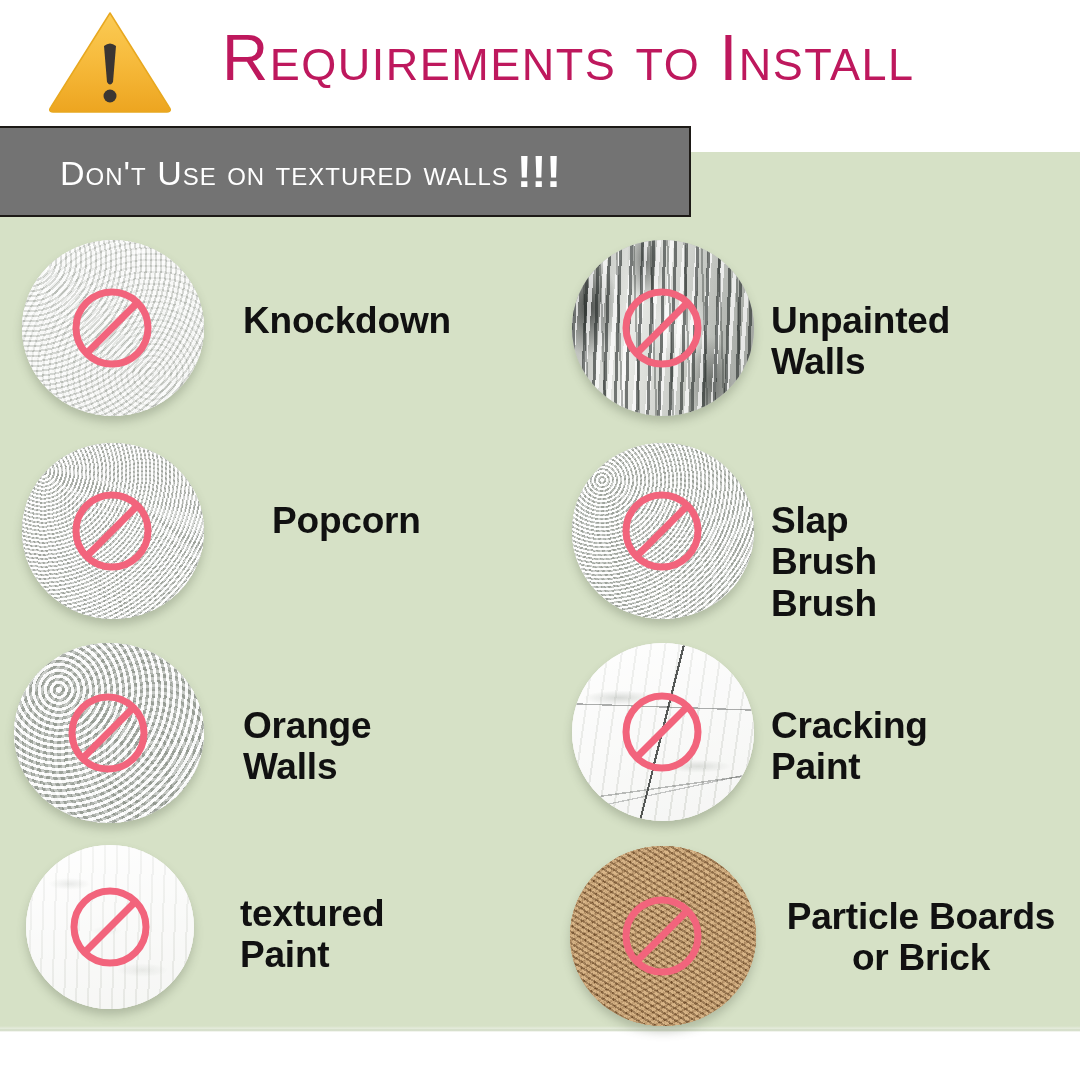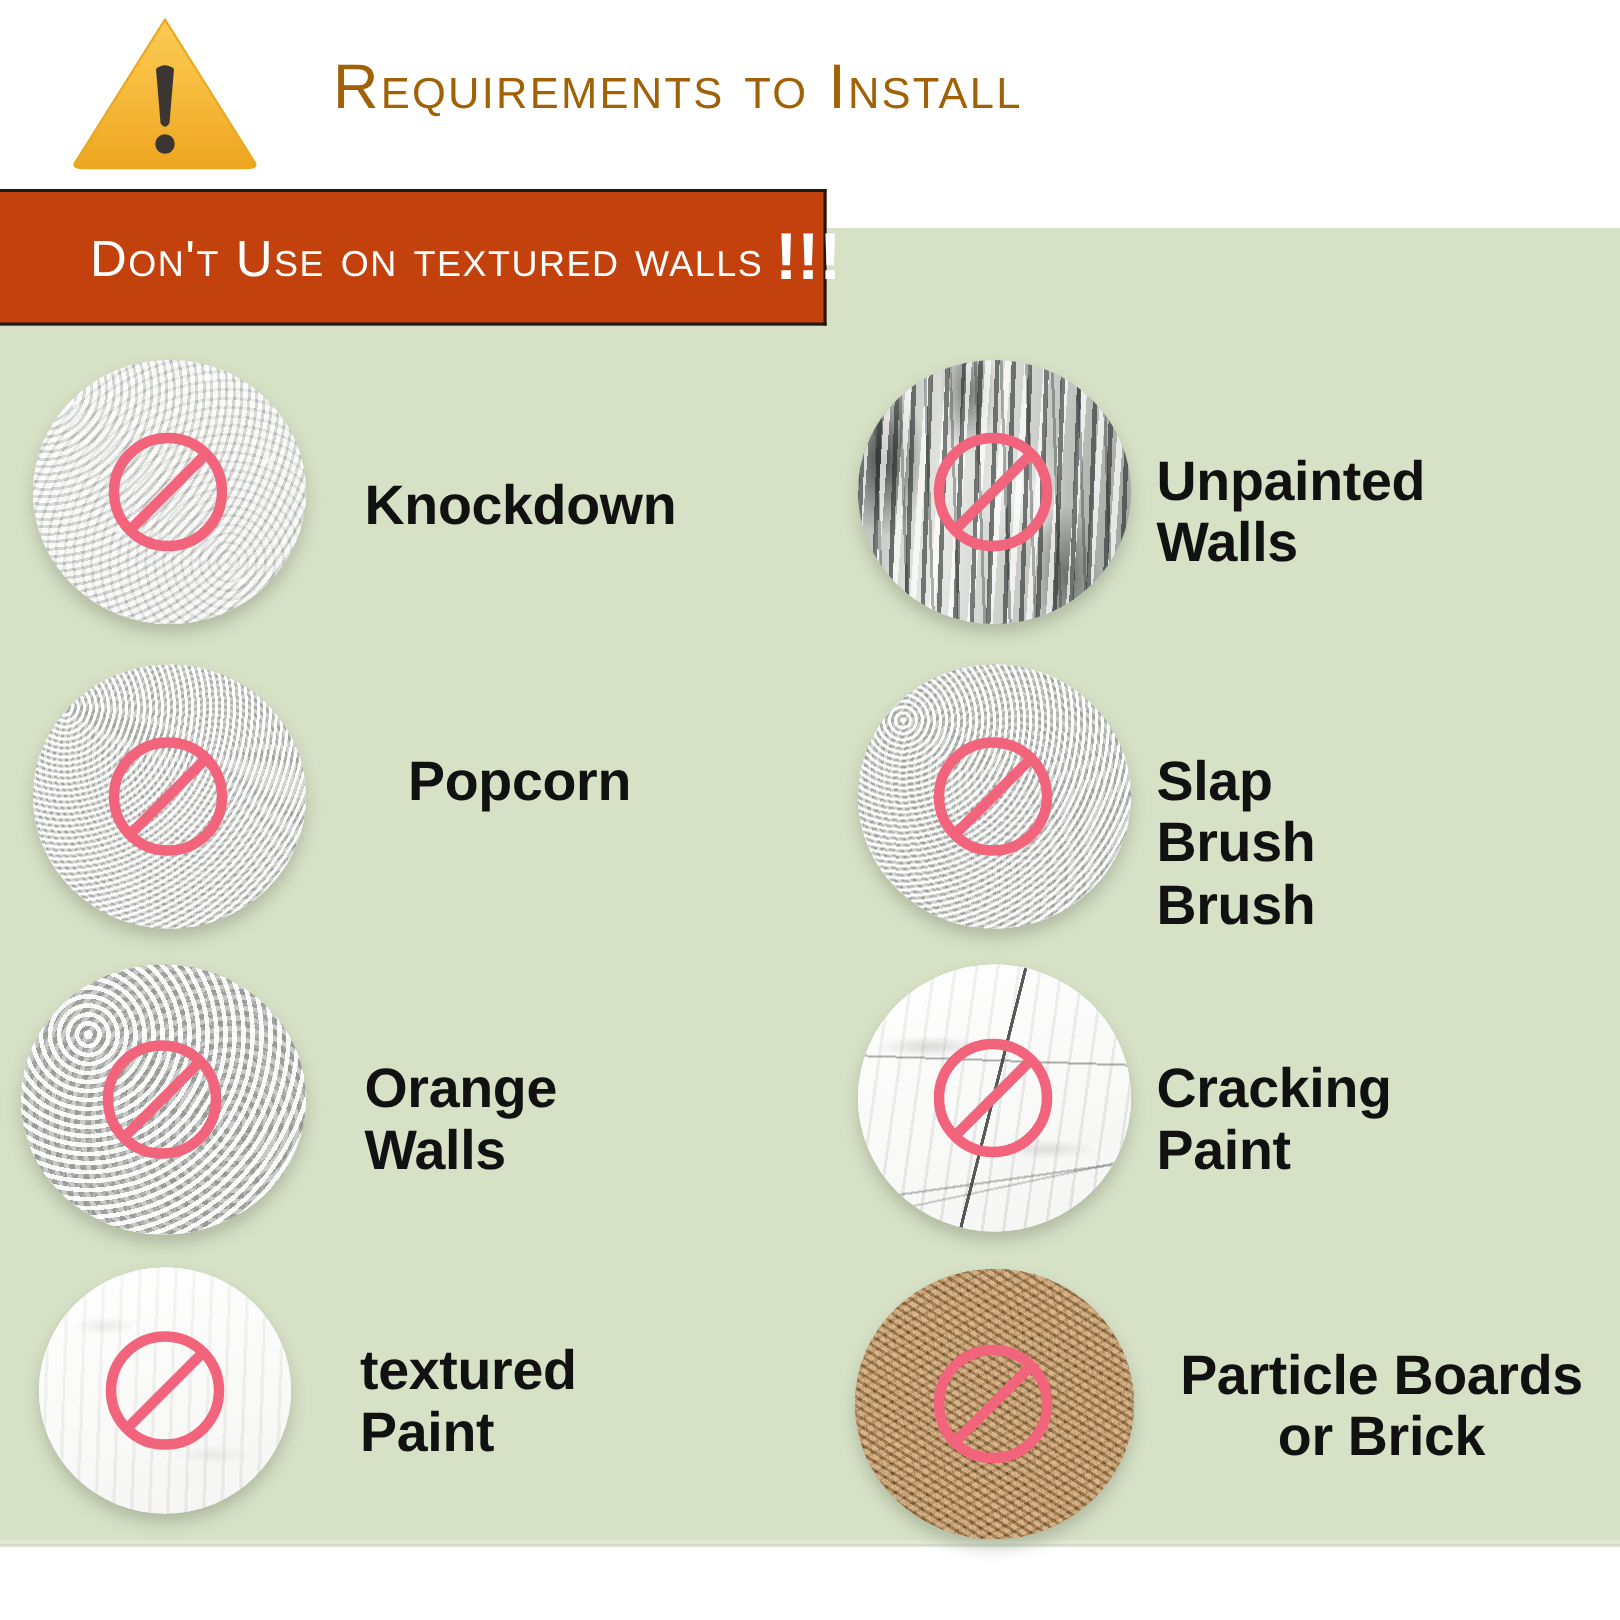--- a/index.html
+++ b/index.html
@@ -38,25 +38,25 @@
     height: 108px;
   }
 
   #title {
     position: absolute;
     left: 222px;
     top: 16px;
     width: 780px;
     height: 84px;
     font-family: "Liberation Sans", sans-serif;
-    font-size: 42px;
+    font-size: 64px;
     font-weight: 400;
     letter-spacing: 1.5px;
     font-variant: small-caps;
-    color: #a16207;
+    color: #be185d;
     line-height: 84px;
     white-space: nowrap;
   }
 
   
   #panel {
     position: absolute;
     left: 0;
     top: 152px;
     width: 1080px;
@@ -70,23 +70,23 @@
     width: 1080px;
     height: 6px;
     background: linear-gradient(180deg,#d6e1c6 0%, #e4ebdb 40%, #cfd9c2 70%, #ffffff 100%);
   }
 
   
   #banner {
     position: absolute;
     left: 0;
     top: 126px;
-    width: 551px;
+    width: 691px;
     height: 91px;
-    background: #c2410c;
+    background: #737373;
     border: 2px solid #1d1a16;
     border-left: none;
     box-sizing: border-box;
   }
   #banner-text {
     position: absolute;
     left: 60px;
     top: 50%;
     transform: translateY(-50%);
     font-family: "Liberation Sans", sans-serif;
@@ -277,21 +277,21 @@
       <div class="swatch">
           <div class="swatch-tex tex-knockdown"></div>
         </div>
       <div class="no-sign" style="left:47px; top:45px; width:86px; height:86px;">
         <svg width="86" height="86" viewBox="0 0 86 86">
           <circle cx="43" cy="43" r="36" fill="none" stroke="#f2647c" stroke-width="7"></circle>
           <line x1="19" y1="67" x2="67" y2="19" stroke="#f2647c" stroke-width="7" stroke-linecap="butt"></line>
         </svg>
       </div>
     </div>
-    <div class="label" style="left:243px; top:300px; font-size:37px;margin-top:16px;">Knockdown</div>
+    <div class="label" style="left:243px; top:300px; font-size:37px;">Knockdown</div>
   </div>
 
   <div class="item">
     <div class="swatch-wrap" style="left:572px; top:240px; width:182px; height:176px;">
       <div class="swatch">
           <div class="swatch-tex tex-unpainted"></div>
         </div>
       <div class="no-sign" style="left:47px; top:45px; width:86px; height:86px;">
         <svg width="86" height="86" viewBox="0 0 86 86">
           <circle cx="43" cy="43" r="36" fill="none" stroke="#f2647c" stroke-width="7"></circle>

